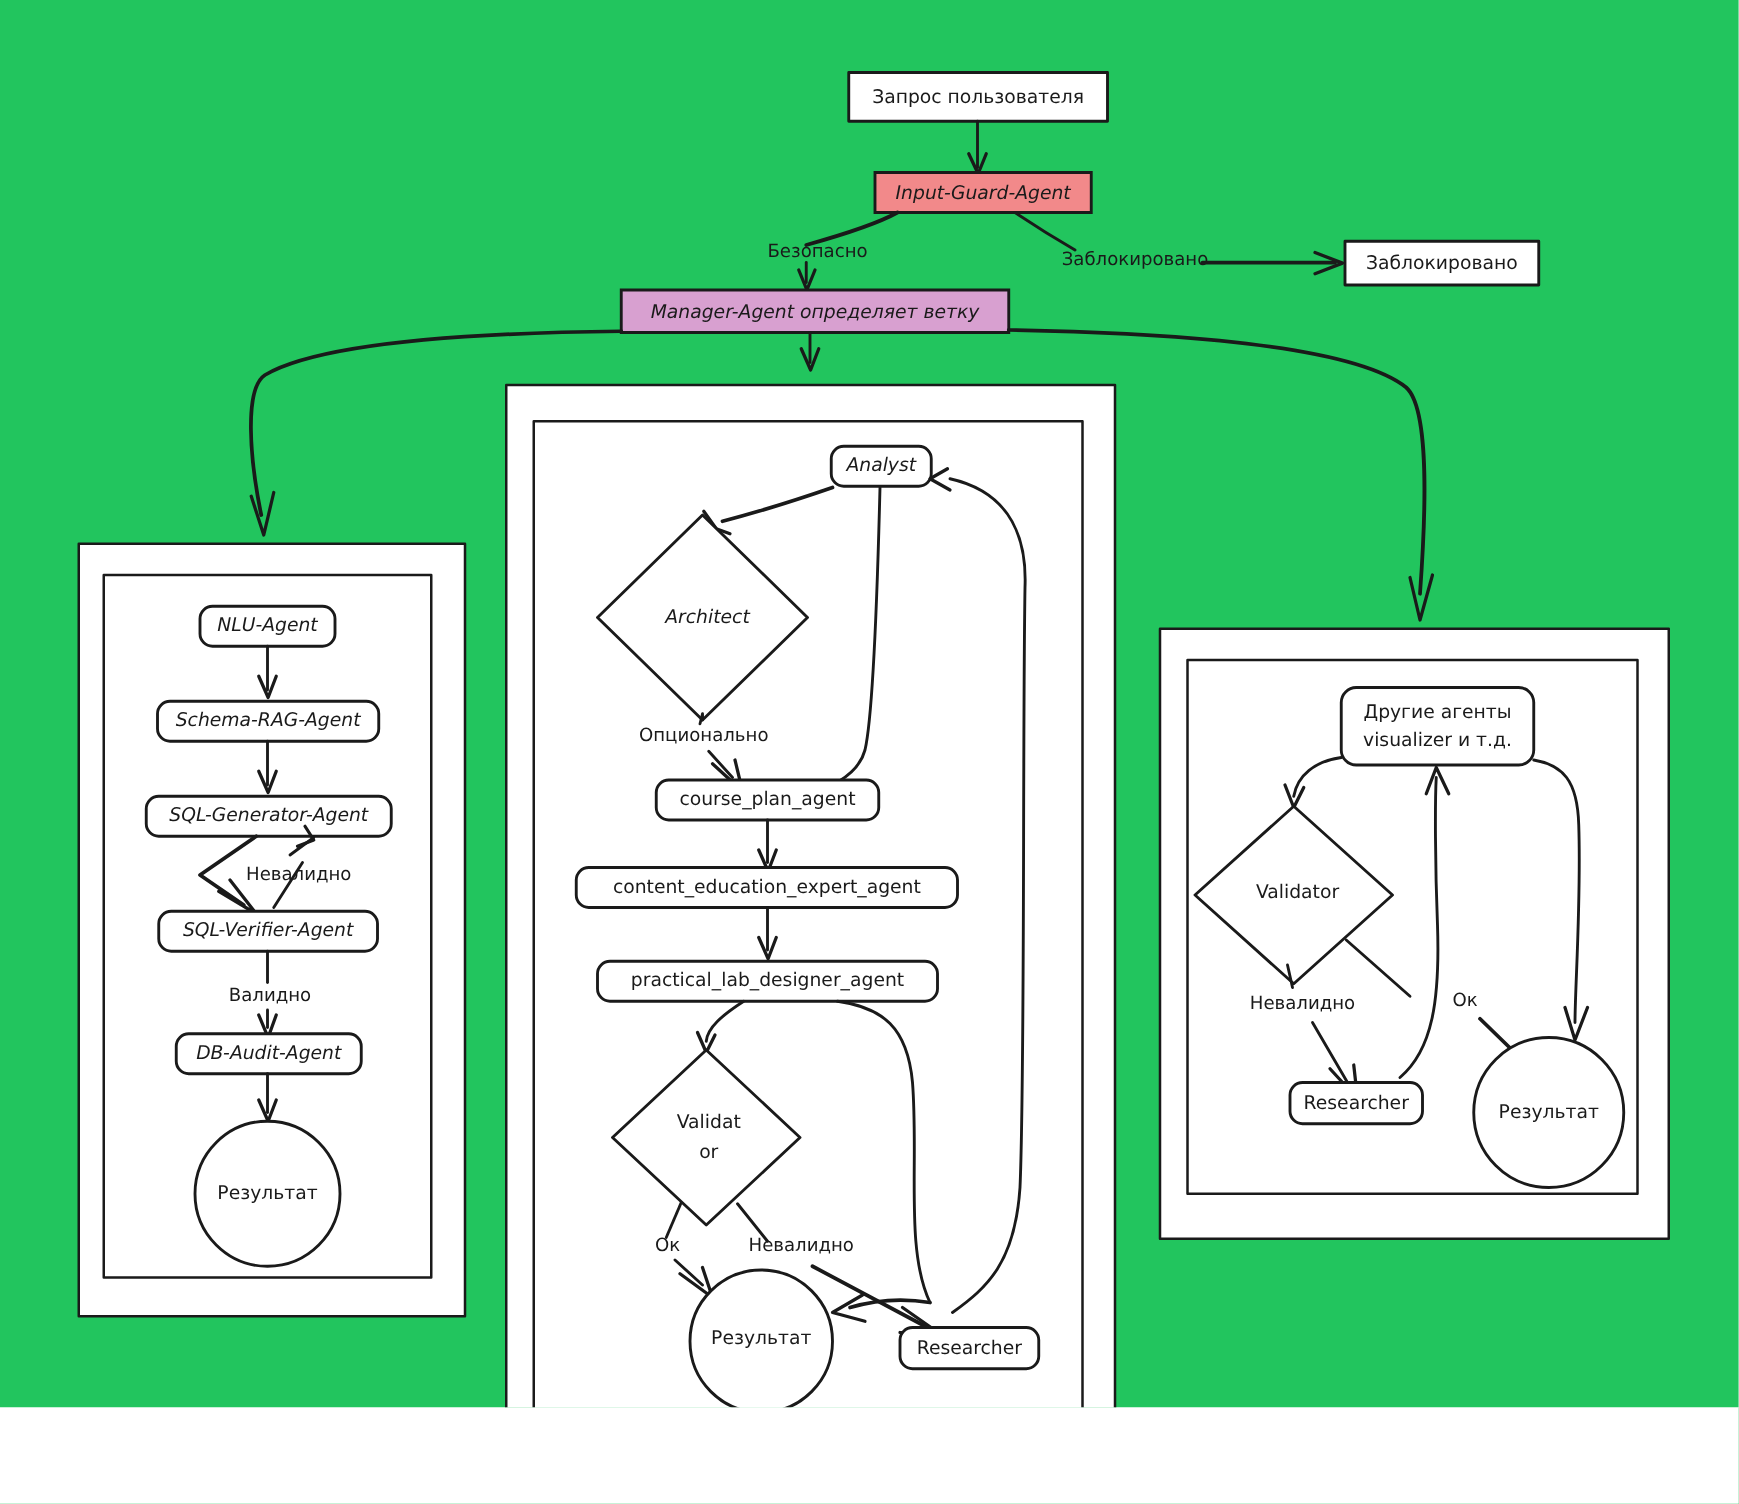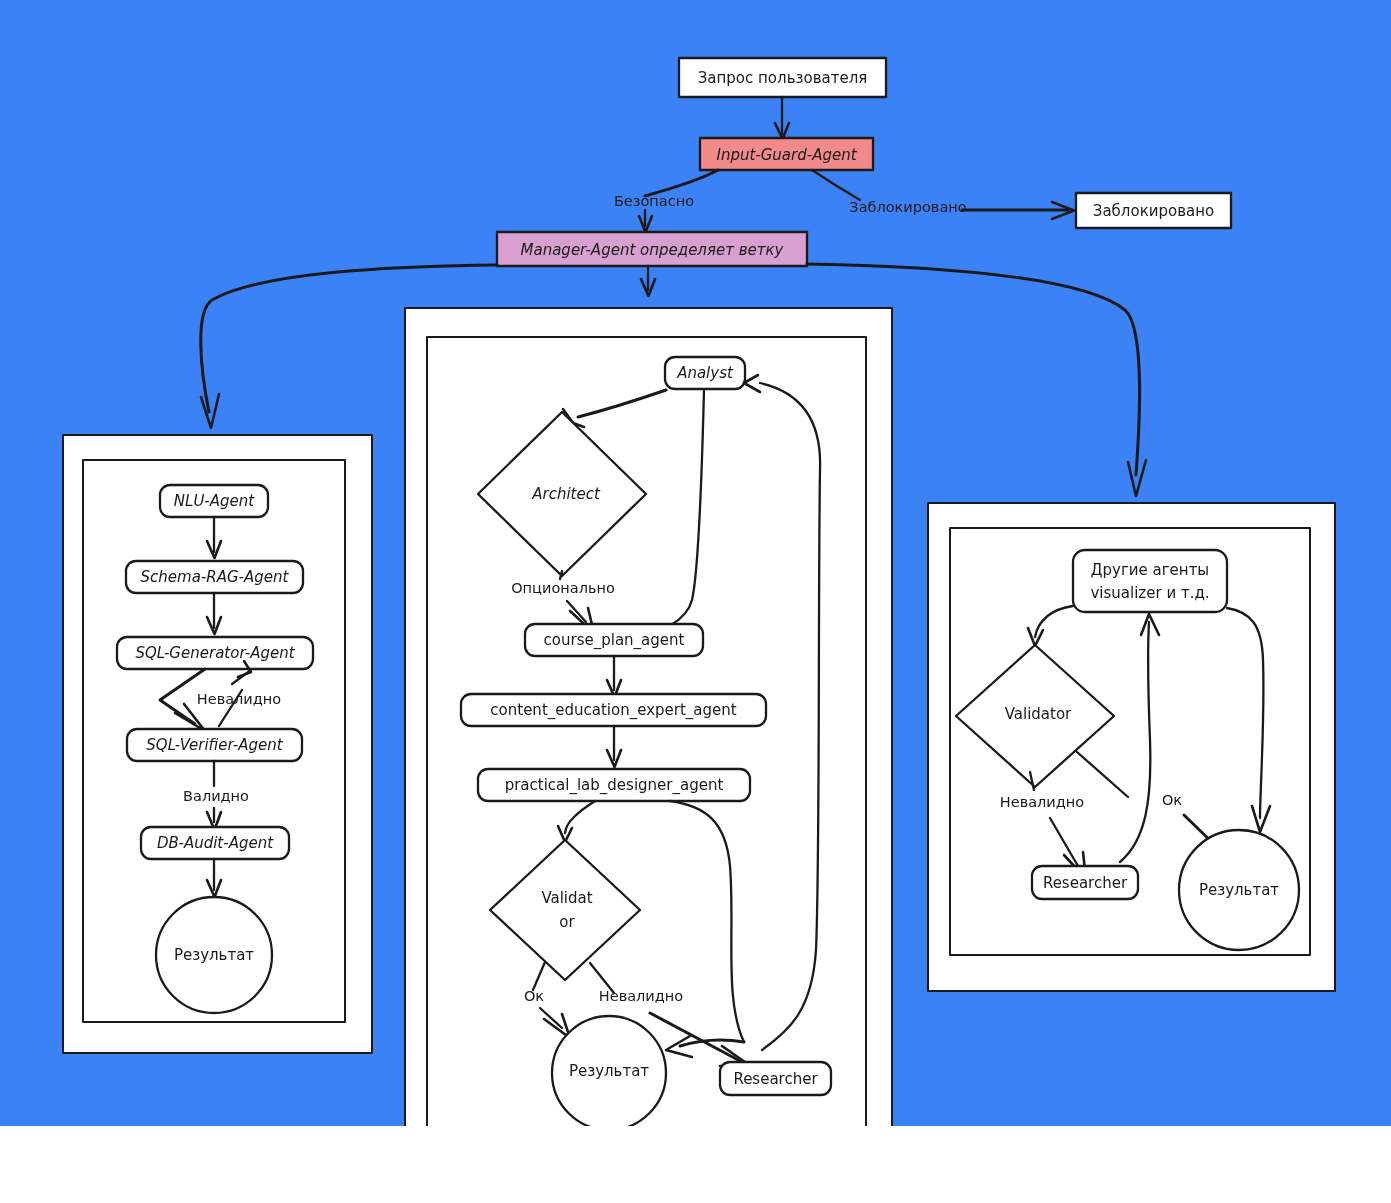--- a/index.html
+++ b/index.html
@@ -4,21 +4,21 @@
 <style>
   html, body {
     margin: 0;
     padding: 0;
     background: #ffffff;
   }
   #canvas-wrap {
     position: relative;
     width: 1391px;
     height: 1126px;
-    background: #3b82f6;
+    background: #22c55e;
     overflow: hidden;
     font-family: "DejaVu Sans", sans-serif;
   }
   svg#diagram {
     display: block;
     width: 1391px;
     height: 1203px;
   }
   .container-box {
     fill: #ffffff;

